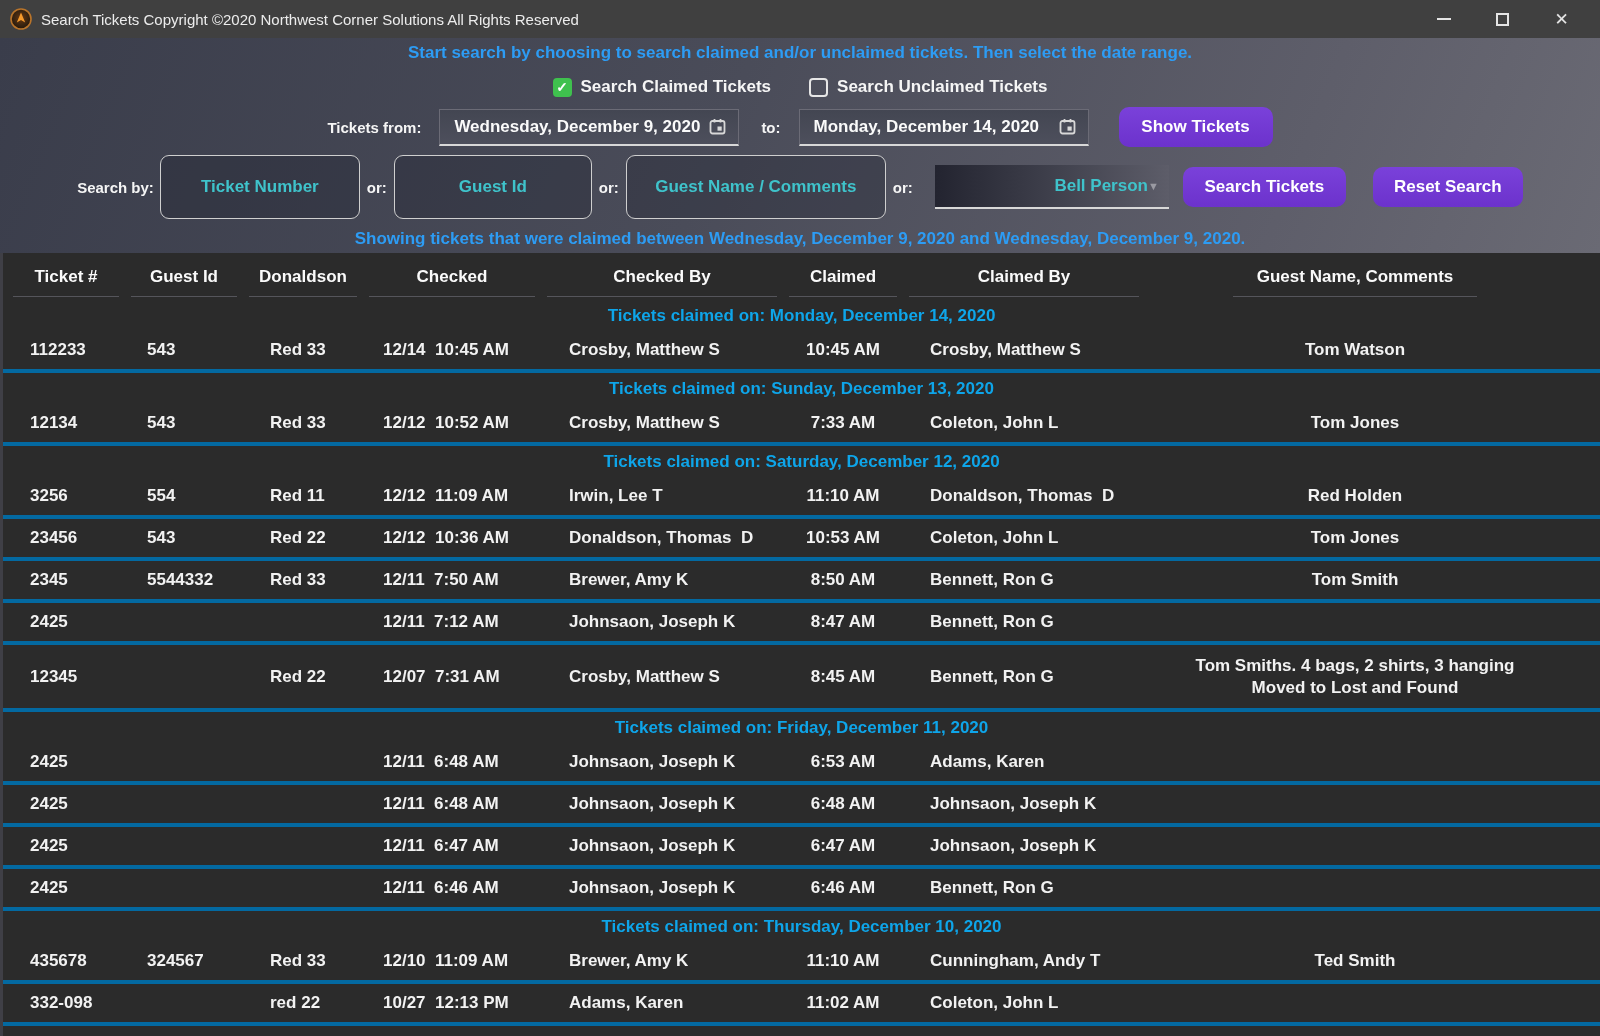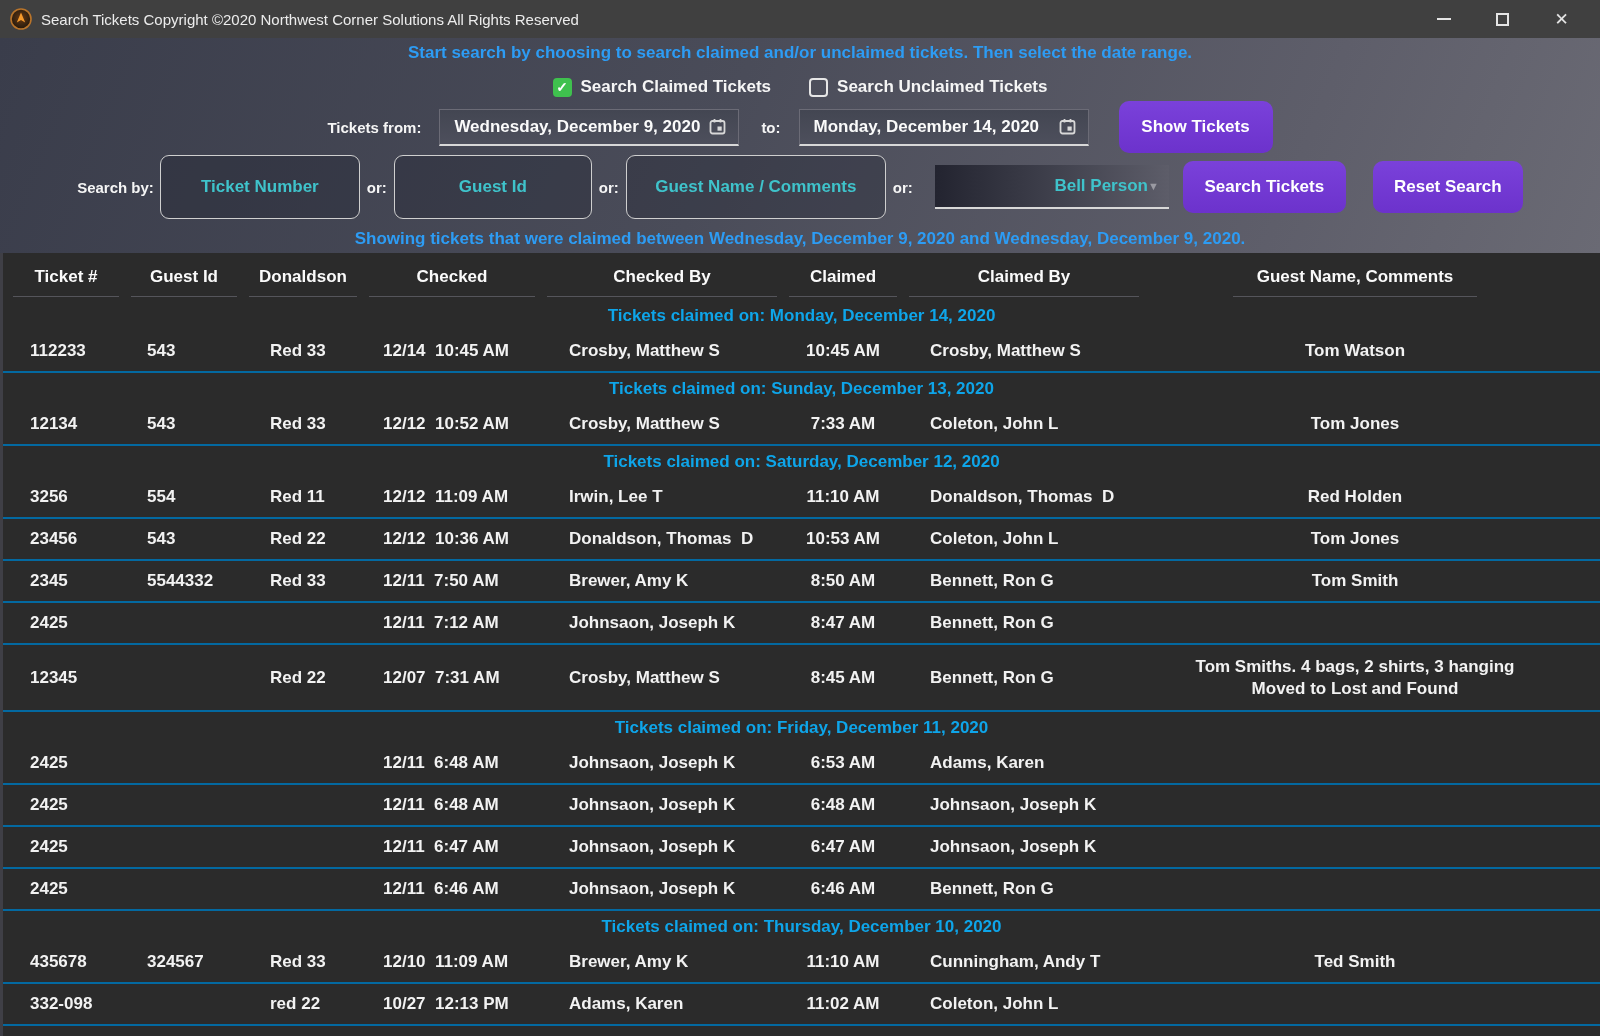--- a/index.html
+++ b/index.html
@@ -36,21 +36,21 @@
   .date-field { width:300px; height:37px; margin-left:18px; display:flex; align-items:center;
                 background:linear-gradient(180deg,#434652,#4d4f5c);
                 border:1px solid #6b6b76; border-bottom:2px solid #d8d8d8;
                 color:#fafafa; font-size:17px; font-weight:700; padding:0 12px 0 14px; }
   .date-field .dtext { flex:1 1 auto; white-space:nowrap; }
   .to-label { margin-left:22px; }
   .date-field.second { width:290px; }
   .cal-icon { flex:0 0 auto; margin-left:8px; }
 
   .btn { background:linear-gradient(180deg,#7a41da,#6c32cc); color:#fff; font-weight:700;
-         font-size:17px; border:none; border-radius:10px; height:52px; display:inline-flex;
+         font-size:17px; border:none; border-radius:10px; height:40px; display:inline-flex;
          align-items:center; justify-content:center; cursor:default; white-space:nowrap; }
   .show-btn { width:154px; margin-left:30px; }
 
   .search-row { margin-top:14px; height:52px; display:flex; justify-content:center; align-items:center; }
   .search-input { height:64px; background:rgba(28,30,42,0.30); border:1px solid #cfcfcf;
                   border-radius:9px; color:#3fc3cb; font-size:17px; font-weight:700;
                   text-align:center; outline:none; margin-left:7px; }
   .search-input::placeholder { color:#3fc3cb; opacity:1; }
   .si1 { width:200px; margin-left:6px; }
   .si2 { width:198px; }
@@ -70,21 +70,21 @@
               grid-template-columns:110px 110px 112px 170px 234px 112px 234px 412px; }
   .thead { height:47px; align-items:center; }
   .th { position:relative; color:#fafafa; font-size:17px; font-weight:700; text-align:center;
         height:100%; display:flex; align-items:center; justify-content:center; }
   .th::after { content:""; position:absolute; left:2px; right:2px; bottom:3px;
                border-bottom:1px solid #55555b; }
   .th.c8::after { left:84px; right:84px; }
 
   .group-row { height:31px; display:flex; align-items:center; justify-content:center;
                color:#0ea5e9; font-size:17px; font-weight:700; }
-  .data-row { height:42px; align-items:center; border-bottom:2px solid #0369a1; }
+  .data-row { height:42px; align-items:center; border-bottom:4px solid #0369a1; }
   .data-row.tall { height:67px; }
   .cell { color:#f2f2f2; font-size:17px; font-weight:700; white-space:pre-wrap; line-height:1.25; }
   .cell.c1 { padding-left:19px; }
   .cell.c2 { padding-left:18px; }
   .cell.c3 { padding-left:23px; }
   .cell.c4 { padding-left:16px; }
   .cell.c5 { padding-left:24px; }
   .cell.c6 { text-align:center; }
   .cell.c7 { padding-left:23px; }
   .cell.c8 { text-align:center; }

